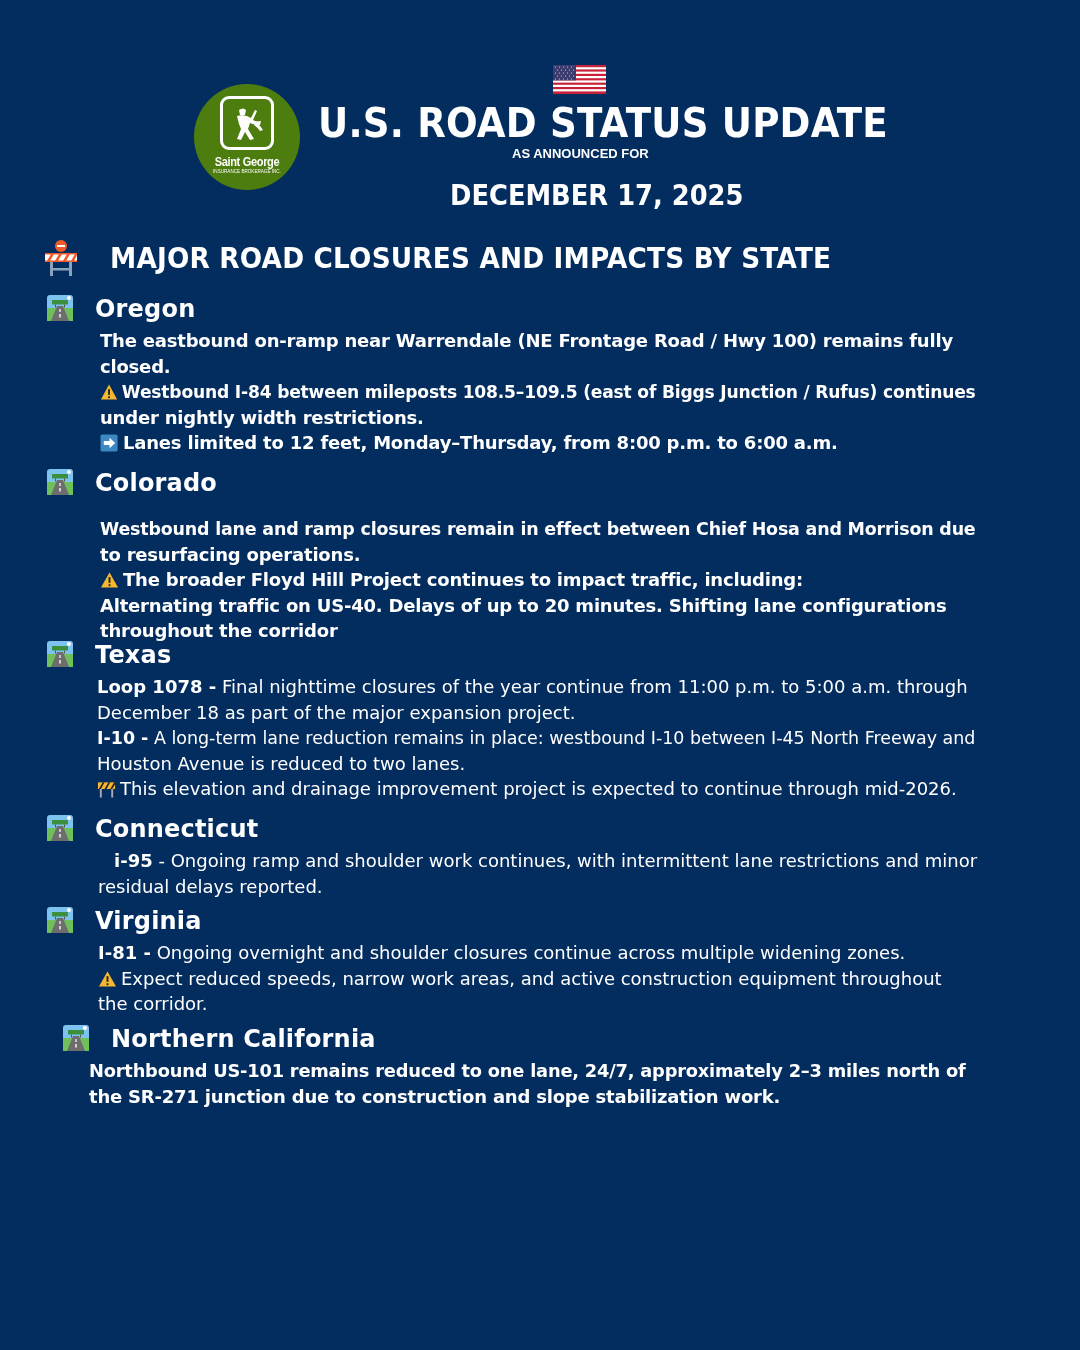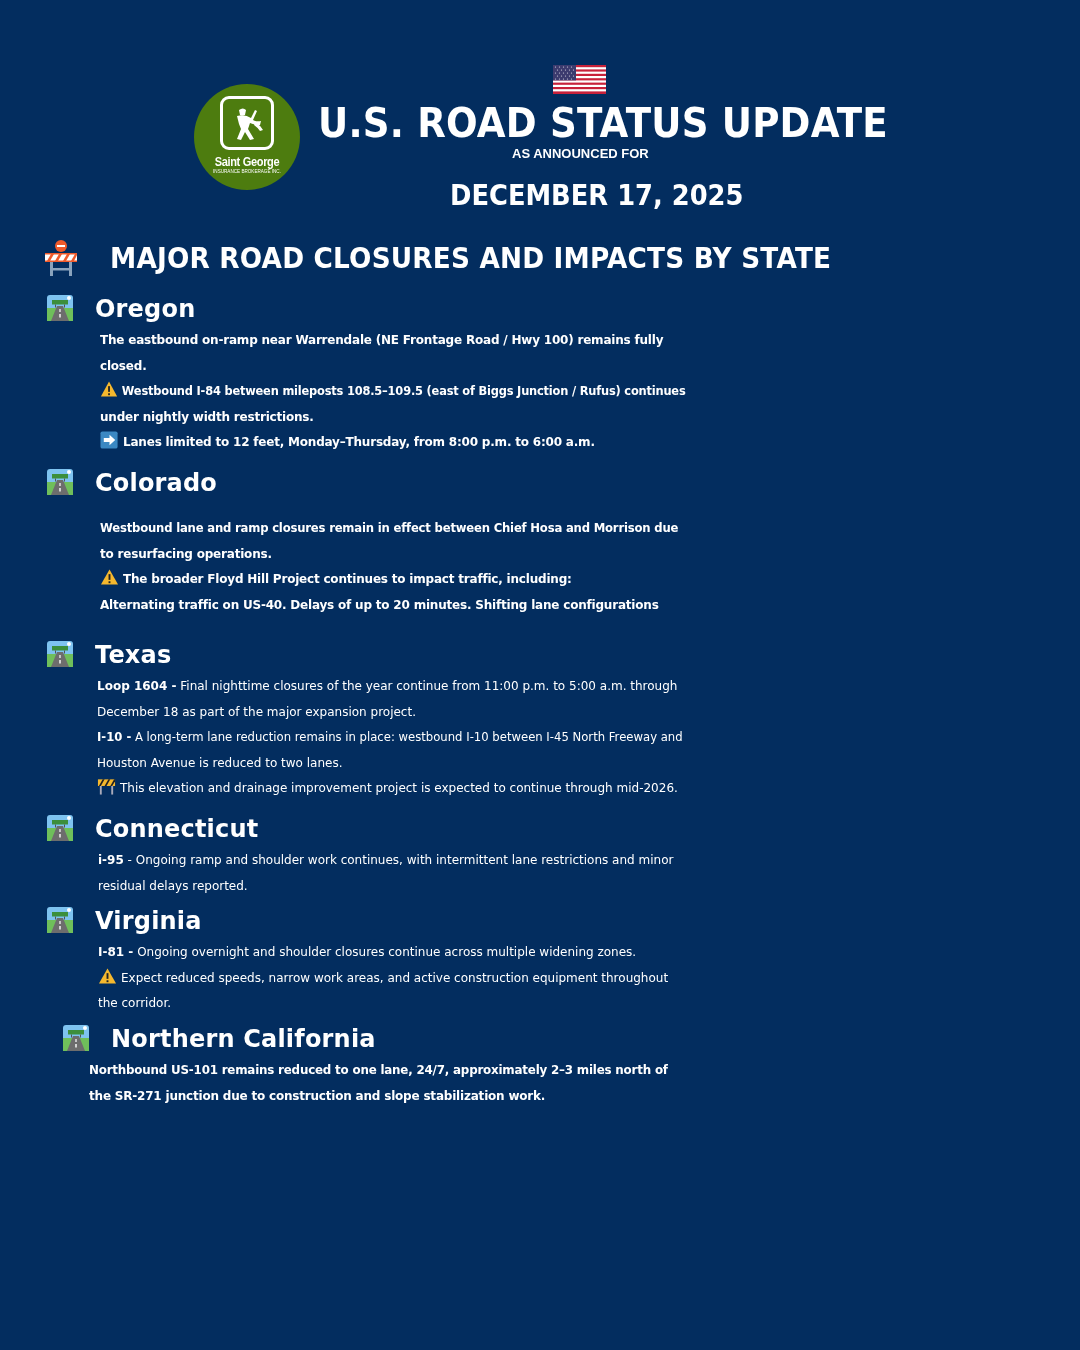--- a/index.html
+++ b/index.html
@@ -21,21 +21,21 @@
   
   .section-head { position: absolute; left: 43px; top: 240px; display: flex; align-items: center; gap: 15px; }
   .barrier { width: 36px; height: 36px; margin-right: 16px; }
   .section-title { font-size: 28px; font-weight: bold; white-space: nowrap; font-family: "DejaVu Sans", sans-serif; transform: scaleX(0.94); transform-origin: left center; letter-spacing: 0.2px; }
 
   
   .state { position: absolute; left: 47px; }
   .state-head { display: flex; align-items: center; height: 32px; }
   .road-icon { width: 26px; height: 26px; margin-right: 22px; }
   .state-name { font-size: 25px; font-weight: bold; font-family: "DejaVu Sans", sans-serif; letter-spacing: 0.2px; transform: scaleX(0.96); transform-origin: left center; }
-  .body { margin-left: 50px; font-size: 12px; line-height: 25.6px; font-family: "DejaVu Sans", sans-serif; text-align: center; }
+  .body { margin-left: 50px; font-size: 18px; line-height: 25.6px; font-family: "DejaVu Sans", sans-serif; text-align: center; }
   .body.bold { font-weight: bold; letter-spacing: -0.2px; }
   .body.light { font-weight: normal; }
   .body .line { display: block; white-space: nowrap; }
   .body b { font-weight: bold; }
   .em { display: inline-block; width: 19px; height: 18px; vertical-align: -3px; margin-right: 4px; }
 </style>
 </head>
 <body>
 
 <svg class="flag" viewBox="0 0 53 29">
@@ -165,39 +165,40 @@
       </div>
       <div class="body bold" style="margin-top: 18px; margin-left: 53px;">
         <span class="line" style="display: block; transform: scaleX(0.97); transform-origin: left top; width: max-content;"><span>Westbound lane and ramp closures remain in effect between Chief Hosa and Morrison due</span></span>
         <span class="line" style="display: block; width: max-content;"><span>to resurfacing operations.</span></span>
         <span class="line" style="display: block; width: max-content;"><svg class="em" viewBox="0 0 20 18">
             <polygon points="10,1 19,17 1,17" fill="#f5b82e"></polygon>
             <rect x="9" y="6" width="2" height="6" fill="#222"></rect>
             <rect x="9" y="13.5" width="2" height="2" fill="#222"></rect>
           </svg><span>The broader Floyd Hill Project continues to impact traffic, including:</span></span>
         <span class="line" style="display: block; width: max-content;"><span>Alternating traffic on US-40. Delays of up to 20 minutes. Shifting lane configurations</span></span>
+        <span class="line" style="display: block; width: max-content;"><span>throughout the corridor</span></span>
       </div>
     </div>
     <div class="state" style="top: 638px; left: 47px;">
       <div class="state-head">
   <svg class="road-icon" viewBox="0 0 26 26">
     <rect width="26" height="26" rx="3" fill="#7ec3f0"></rect>
     <rect y="13" width="26" height="13" fill="#6fbf5b"></rect>
     <polygon points="10,11 16,11 22,26 4,26" fill="#6d6d6d"></polygon>
     <rect x="12.4" y="14" width="1.2" height="3" fill="#fff"></rect>
     <rect x="12.3" y="19" width="1.4" height="3.5" fill="#fff"></rect>
     <rect x="5" y="5" width="16" height="4.5" fill="#3c8f3c"></rect>
     <rect x="8" y="9.5" width="1" height="3" fill="#555"></rect>
           <rect x="17" y="9.5" width="1" height="3" fill="#555"></rect>
     <circle cx="22" cy="3" r="2" fill="#fff"></circle>
   </svg>
 <div class="state-name">Texas</div>
       </div>
       <div class="body light" style="margin-top: 4px; margin-left: 50px;">
-        <span class="line" style="display: block; width: max-content;"><b>Loop 1604 -</b><span> Final nighttime closures of the year continue from 11:00 p.m. to 5:00 a.m. through</span></span>
+        <span class="line" style="display: block; width: max-content;"><b>Loop 1078 -</b><span> Final nighttime closures of the year continue from 11:00 p.m. to 5:00 a.m. through</span></span>
         <span class="line" style="display: block; width: max-content;"><span>December 18 as part of the major expansion project.</span></span>
         <span class="line" style="display: block; transform: scaleX(0.97); transform-origin: left top; width: max-content;"><b>I-10  -</b><span>  A long-term lane reduction remains in place: westbound I-10 between I-45 North Freeway and</span></span>
         <span class="line" style="display: block; width: max-content;"><span>Houston Avenue is reduced to two lanes.</span></span>
         <span class="line" style="display: block; width: max-content;"><svg class="em" viewBox="0 0 20 18">
             <rect x="3" y="8" width="2" height="10" fill="#aab"></rect>
             <rect x="15" y="8" width="2" height="10" fill="#aab"></rect>
             <rect x="1" y="2" width="18" height="7" fill="#f5b82e"></rect>
             <polygon points="2,9 6,2 8,2 4,9" fill="#222"></polygon>
             <polygon points="8,9 12,2 14,2 10,9" fill="#222"></polygon>
             <polygon points="14,9 18,2 19,2 19,4 16,9" fill="#222"></polygon>
@@ -213,21 +214,21 @@
     <rect x="12.4" y="14" width="1.2" height="3" fill="#fff"></rect>
     <rect x="12.3" y="19" width="1.4" height="3.5" fill="#fff"></rect>
     <rect x="5" y="5" width="16" height="4.5" fill="#3c8f3c"></rect>
     <rect x="8" y="9.5" width="1" height="3" fill="#555"></rect>
           <rect x="17" y="9.5" width="1" height="3" fill="#555"></rect>
     <circle cx="22" cy="3" r="2" fill="#fff"></circle>
   </svg>
 <div class="state-name">Connecticut</div>
       </div>
       <div class="body light" style="margin-top: 4px; margin-left: 51px;">
-        <span class="line" style="display: block; width: max-content;"><b>i-95</b><span> - Ongoing ramp and shoulder work continues, with intermittent lane restrictions and minor</span></span>
+        <span class="line" style="display: block; width: max-content; margin-left: 16px;"><b>i-95</b><span> - Ongoing ramp and shoulder work continues, with intermittent lane restrictions and minor</span></span>
         <span class="line" style="display: block; width: max-content;"><span>residual delays reported.</span></span>
       </div>
     </div>
     <div class="state" style="top: 904px; left: 47px;">
       <div class="state-head">
   <svg class="road-icon" viewBox="0 0 26 26">
     <rect width="26" height="26" rx="3" fill="#7ec3f0"></rect>
     <rect y="13" width="26" height="13" fill="#6fbf5b"></rect>
     <polygon points="10,11 16,11 22,26 4,26" fill="#6d6d6d"></polygon>
     <rect x="12.4" y="14" width="1.2" height="3" fill="#fff"></rect>

